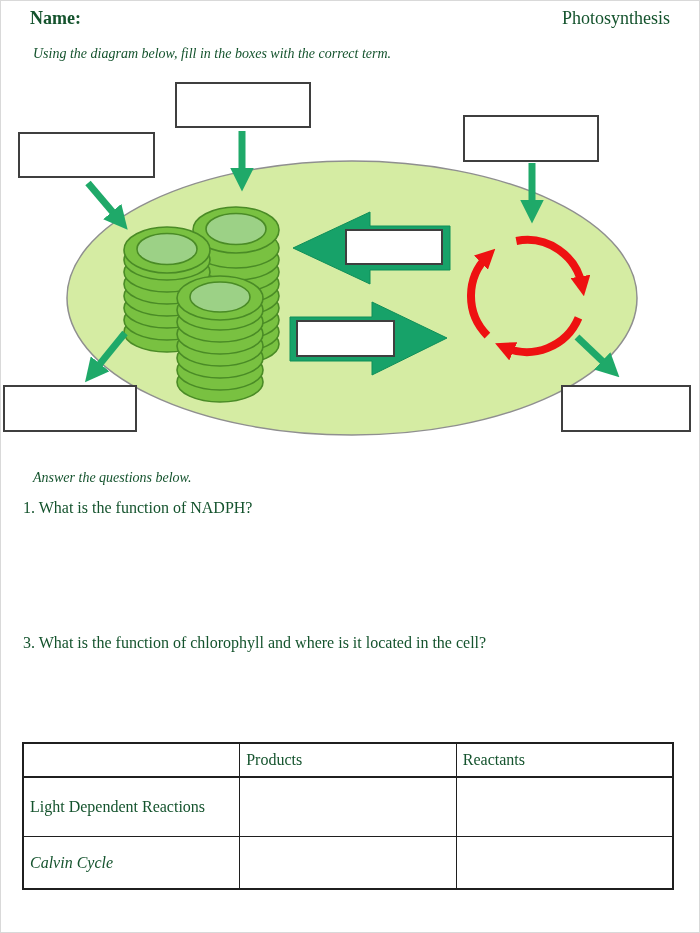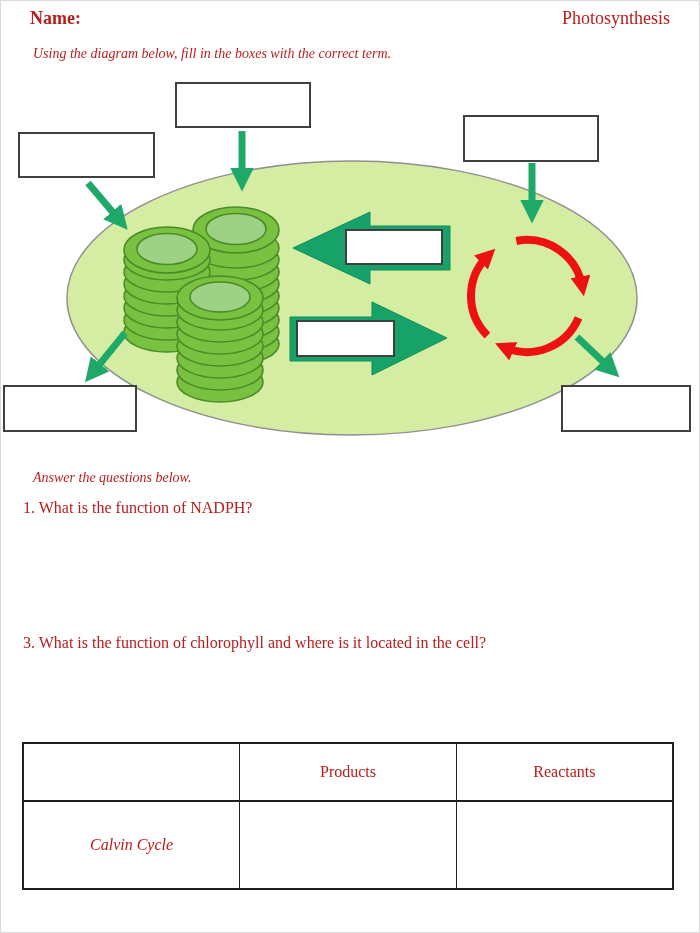--- a/index.html
+++ b/index.html
@@ -1,21 +1,21 @@
 <!DOCTYPE html>
 <html><head>
 <meta charset="utf-8">
 <style>
   html,body{margin:0;padding:0;background:#ffffff;}
   .page{
     position:relative;
     width:700px;height:933px;
     background:#ffffff;
     font-family:"Liberation Serif", serif;
-    color:#b91c1c;
+    color:#14532d;
     overflow:hidden;
     box-shadow: inset 0 0 0 1px #d9d9d9;
   }
   .abs{position:absolute;}
   .name-label{left:30px;top:8px;font-size:18px;font-weight:bold;}
   .title{right:30px;top:8px;font-size:18px;font-weight:normal;}
   .instruction{font-style:italic;font-size:14px;}
   .diagram-instruction{left:33px;top:46px;}
   .diagram-svg{left:0;top:0;width:700px;height:933px;pointer-events:none;}
   .fill-box{
@@ -38,21 +38,21 @@
   .q3{top:634px;}
   .table-caption{left:33px;top:712px;}
   table.cycles{
     position:absolute;left:22px;top:742px;
     width:652px;height:148px;
     border-collapse:collapse;table-layout:fixed;
     font-size:16px;
   }
   table.cycles td{
     border:1.5px solid #1f1f1f;
-    text-align:center;vertical-align:middle;
+    vertical-align:middle;
     padding:4px 6px;box-sizing:border-box;
   }
   table.cycles{border:2px solid #1f1f1f;}
   table.cycles tr.head td{height:33px;border-bottom:2.5px solid #1f1f1f;}
   table.cycles tr.r1 td{height:57px;}
   table.cycles tr.r2 td{height:50px;font-style:italic;}
   td.label-left{text-align:left;padding-left:9px;}
   .page-number{right:12px;top:905px;font-size:10px;margin-top:44px;}
 </style>
 </head>
@@ -143,20 +143,25 @@
   <div class="abs question q1">1. What is the function of NADPH?</div>
   <div class="abs question q3">3. What is the function of chlorophyll and where is it located in the cell?</div>
 
   <table class="cycles">
     <tbody>
         <tr class="head">
       <td></td>
       <td>Products</td>
       <td>Reactants</td>
     </tr>
+    <tr class="r1">
+      <td class="label-left">Light Dependent Reactions</td>
+      <td></td>
+      <td></td>
+    </tr>
     <tr class="r2">
       <td>Calvin Cycle</td>
       <td></td>
       <td></td>
     </tr>
   </tbody>
     </table>
 
   <div class="abs page-number">11</div>
 

